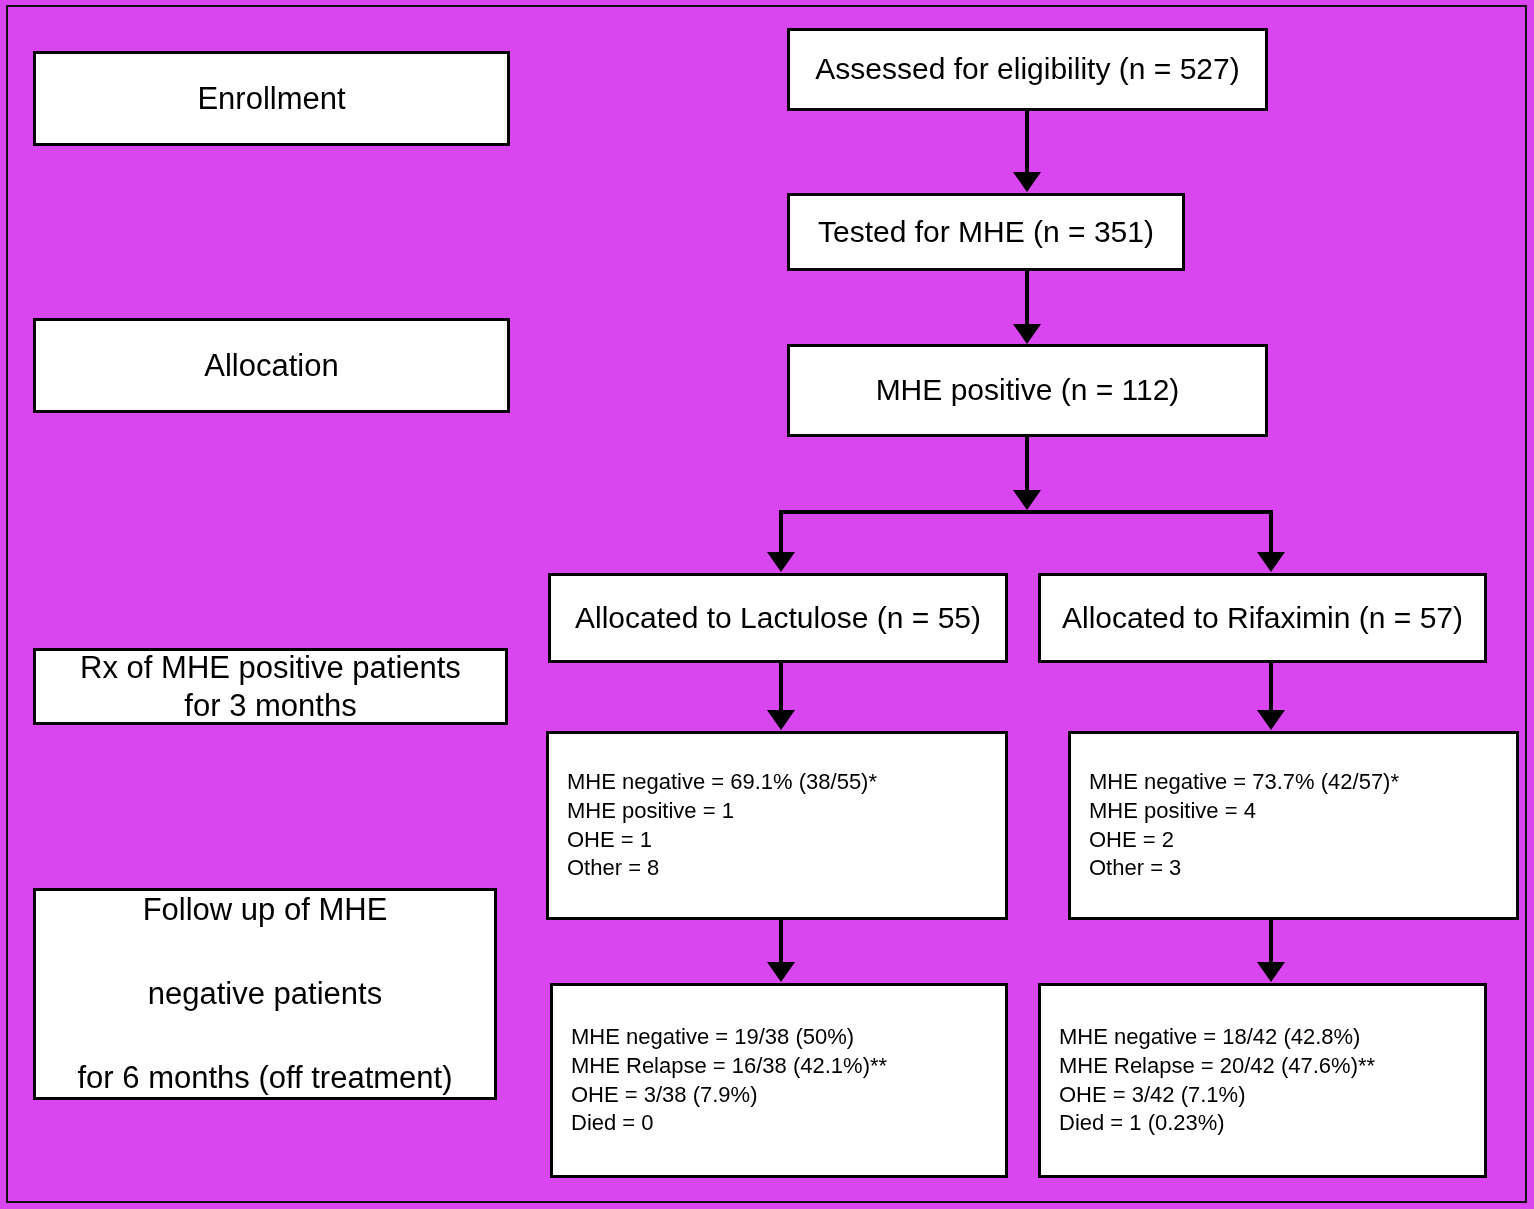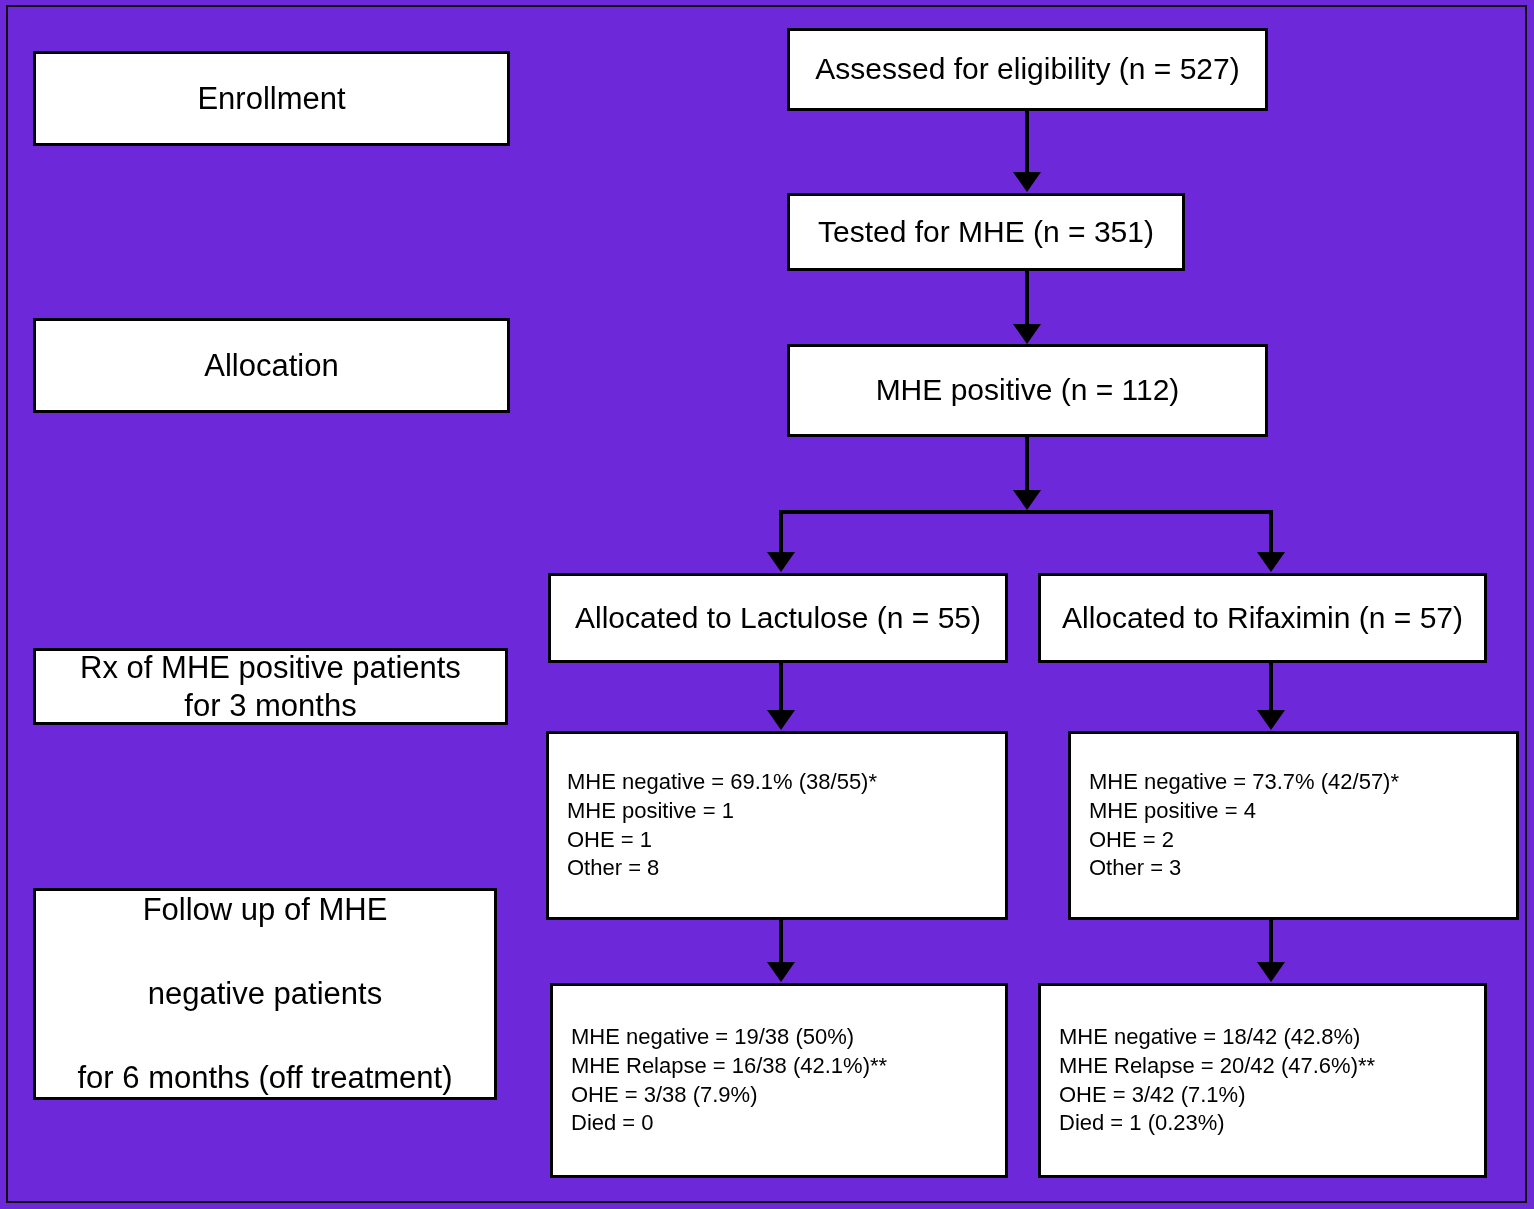--- a/index.html
+++ b/index.html
@@ -4,21 +4,21 @@
 <style>
   html, body {
     margin: 0;
     padding: 0;
     background: #ffffff;
   }
   #canvas {
     position: relative;
     width: 1534px;
     height: 1209px;
-    background: #6d28d9;
+    background: #d946ef;
     font-family: "Liberation Sans", sans-serif;
     overflow: hidden;
   }
   
   .frame {
     position: absolute;
     left: 6px;
     top: 5px;
     width: 1521px;
     height: 1198px;

